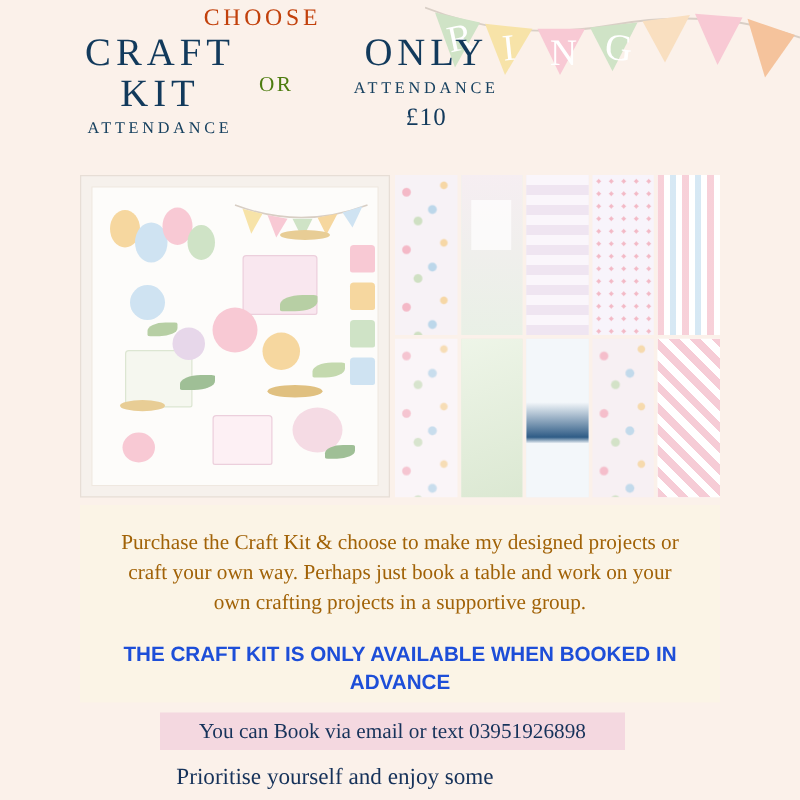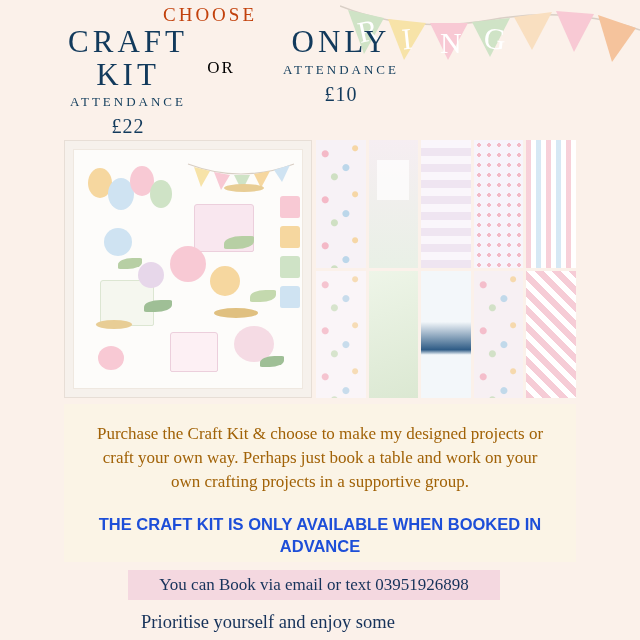--- a/index.html
+++ b/index.html
@@ -68,21 +68,21 @@
   .opt-left { top: 26px; left: 38px; width: 180px; }
   .opt-right { top: 26px; left: 246px; width: 190px; }
   .or-word {
     position: absolute;
     top: 58px;
     left: 196px;
     width: 50px;
     text-align: center;
     font-size: 17px;
     letter-spacing: 2px;
-    color: #000000;
+    color: #4d7c0f;
   }
 
   
   .photo-row {
     position: absolute;
     top: 140px;
     left: 64px;
     width: 512px;
     height: 258px;
     display: flex;
@@ -232,21 +232,20 @@
   <span class="bunting-letter" style="left:100px; top:26px; transform:rotate(0deg);">N</span>
   <span class="bunting-letter" style="left:144px; top:22px; transform:rotate(6deg);">G</span>
 </div>
 
 <div class="choose-word">CHOOSE</div>
 
 <div class="option opt-left">
   <div class="title">CRAFT</div>
   <div class="title">KIT</div>
   <div class="sub">ATTENDANCE</div>
-  <div class="price">£22</div>
 </div>
 
 <div class="or-word">OR</div>
 
 <div class="option opt-right">
   <div class="title">ONLY</div>
   <div class="sub">ATTENDANCE</div>
   <div class="price">£10</div>
 </div>
 

